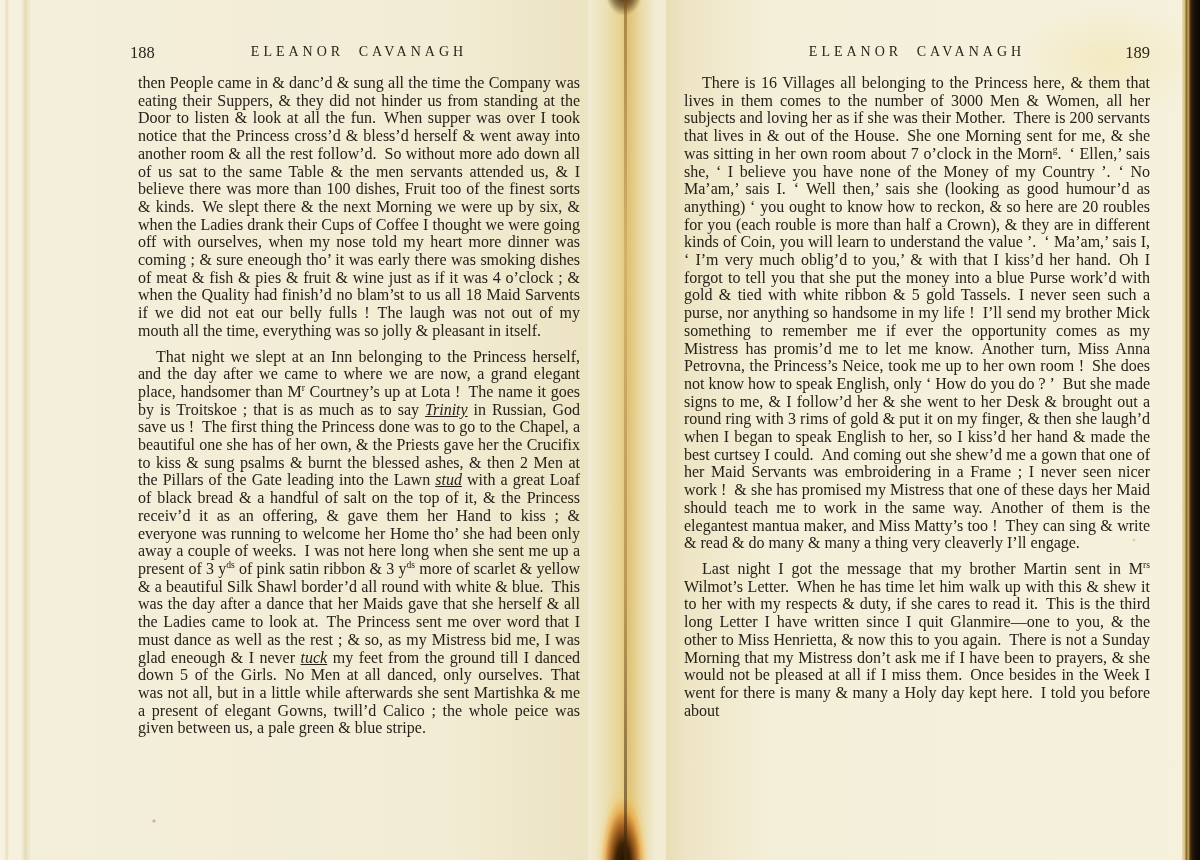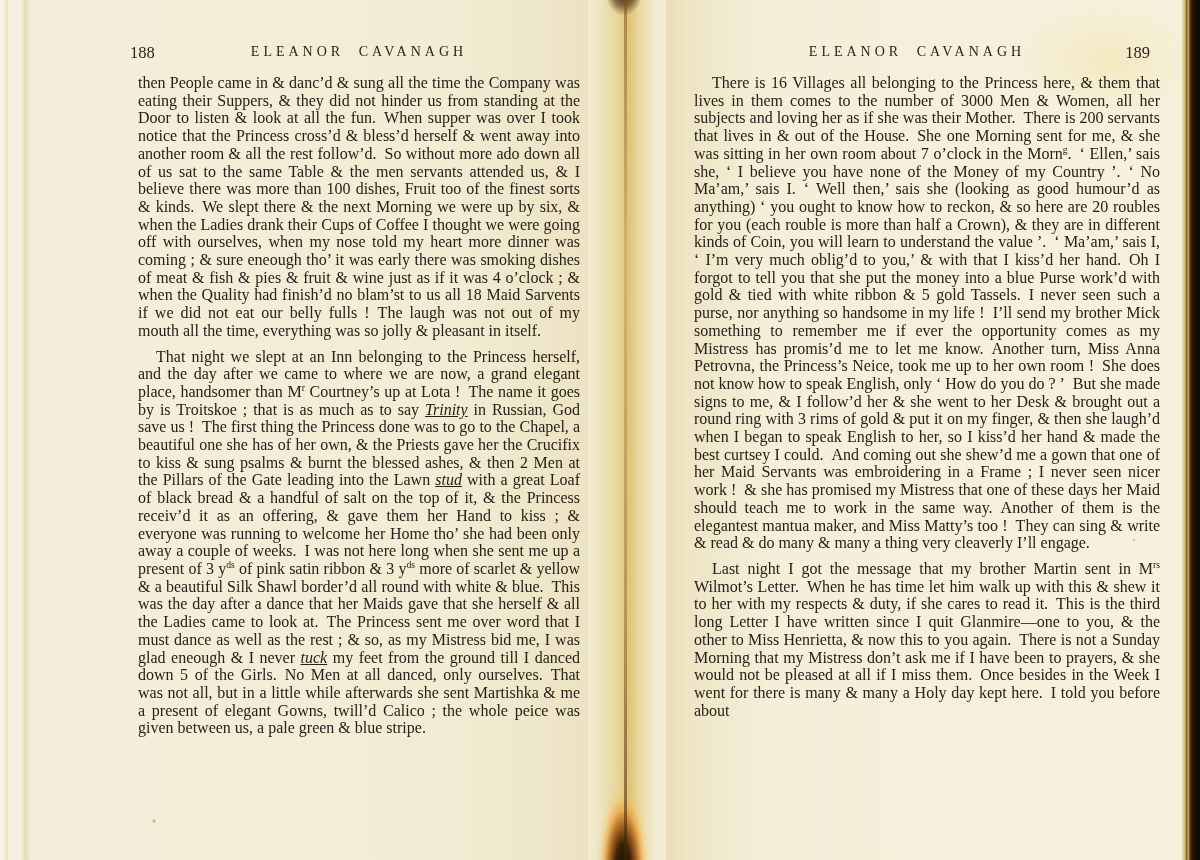--- a/index.html
+++ b/index.html
@@ -55,21 +55,21 @@
   }
   .pagenum { position:absolute; font-size:16.5px; color:#2a241b; top:-1px; }
   .pagenum.pn-left  { left:0; }
   .pagenum.pn-right { right:16px; }
   .pagebody {
     position:absolute; top:66px; text-align:justify;
     font-size:16px; line-height:17.7px; color:#26211a;
     hyphens:none; -webkit-hyphens:none;
   }
   .page-left  .pagebody { left:100px; width:458px; }
-  .page-right .pagebody { left:20px;  width:482px; }
+  .page-right .pagebody { left:10px;  width:482px; }
   p.para { margin:8px; padding:0; }
   p.para.indent { text-indent:18px; }
   sup { font-size:.6em; line-height:0; }
   i { font-style:italic;text-decoration:underline; }
 </style>
 </head>
 <body>
 
 <div class="spread">
 

